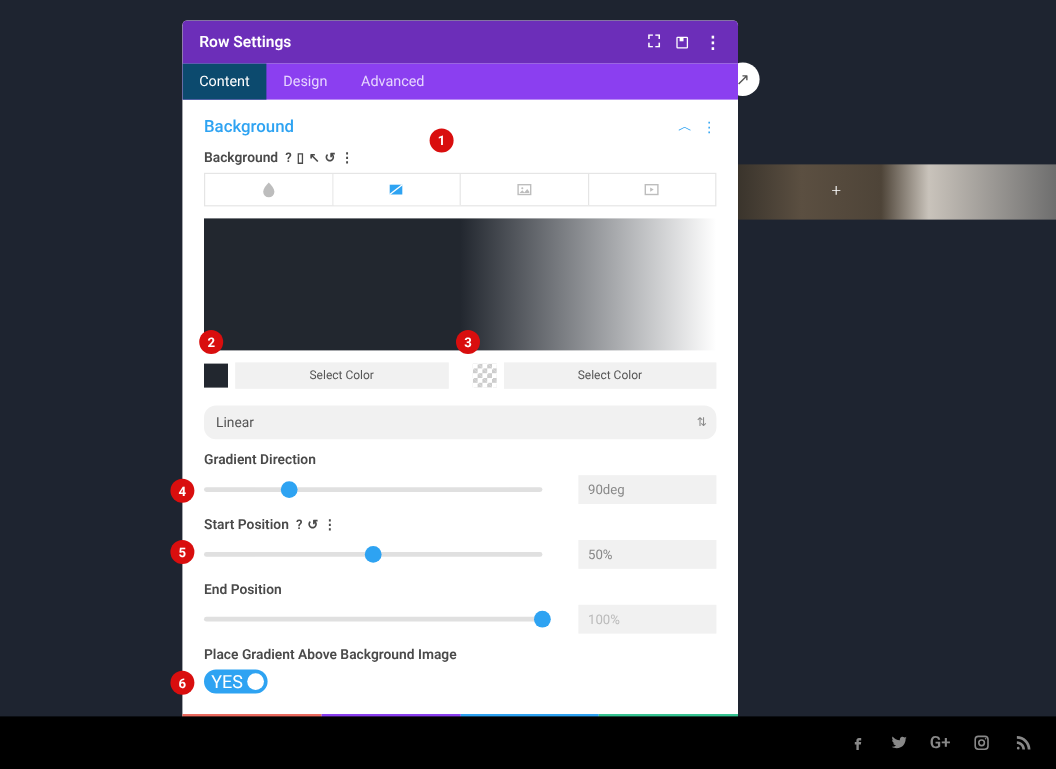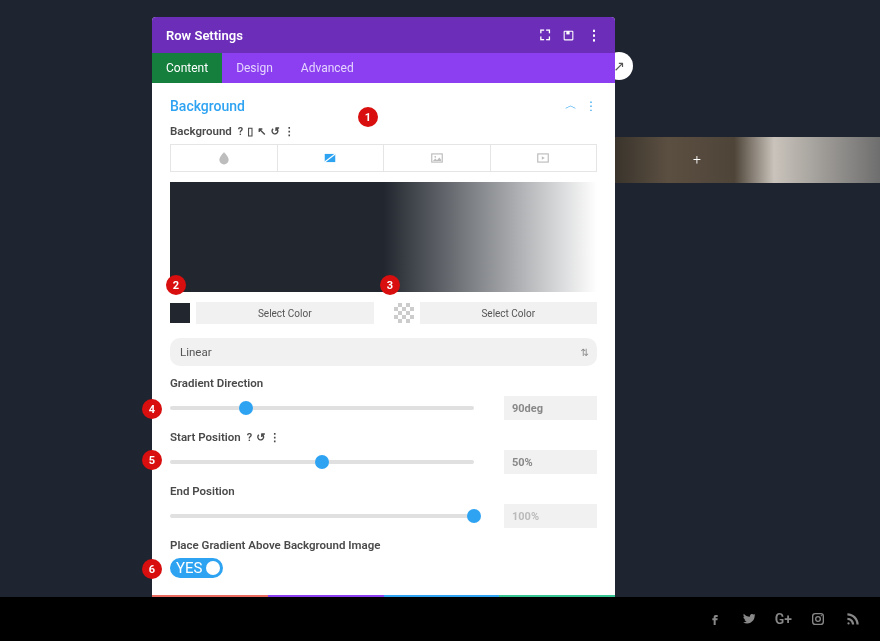--- a/index.html
+++ b/index.html
@@ -60,21 +60,21 @@
     align-items: stretch;
   }
   .tab {
     padding: 0 14px;
     font-size: 12px;
     color: #e6d5ff;
     display:flex; align-items:center;
     cursor:pointer;
   }
   .tab.active {
-    background: #15803d;
+    background: #0c4a6e;
     color: #fff;
   }
 
   .body {
     flex: 1;
     overflow-y: auto;
     padding: 14px 18px 20px 18px;
     position: relative;
   }
 
@@ -196,27 +196,26 @@
     position:absolute;
     top:50%;
     width:14px;height:14px;
     border-radius:50%;
     background:#2ea3f2;
     transform:translate(-50%,-50%);
     cursor:pointer;
   }
   .slider-value {
     background:#f1f1f1;
-    width:93px;
+    width:115px;
     height:24px;
     font-size:11px;
     color:#888;
     display:flex; align-items:center;
     padding:0 8px;
-    font-weight:bold;
   }
   .slider-value.muted { color:#bbb; }
 
   .toggle-yes {
     display:inline-flex;
     background:#2ea3f2;
     height:20px;
     border-radius:10px;
     align-items:center;
     padding:0 3px 0 6px;

